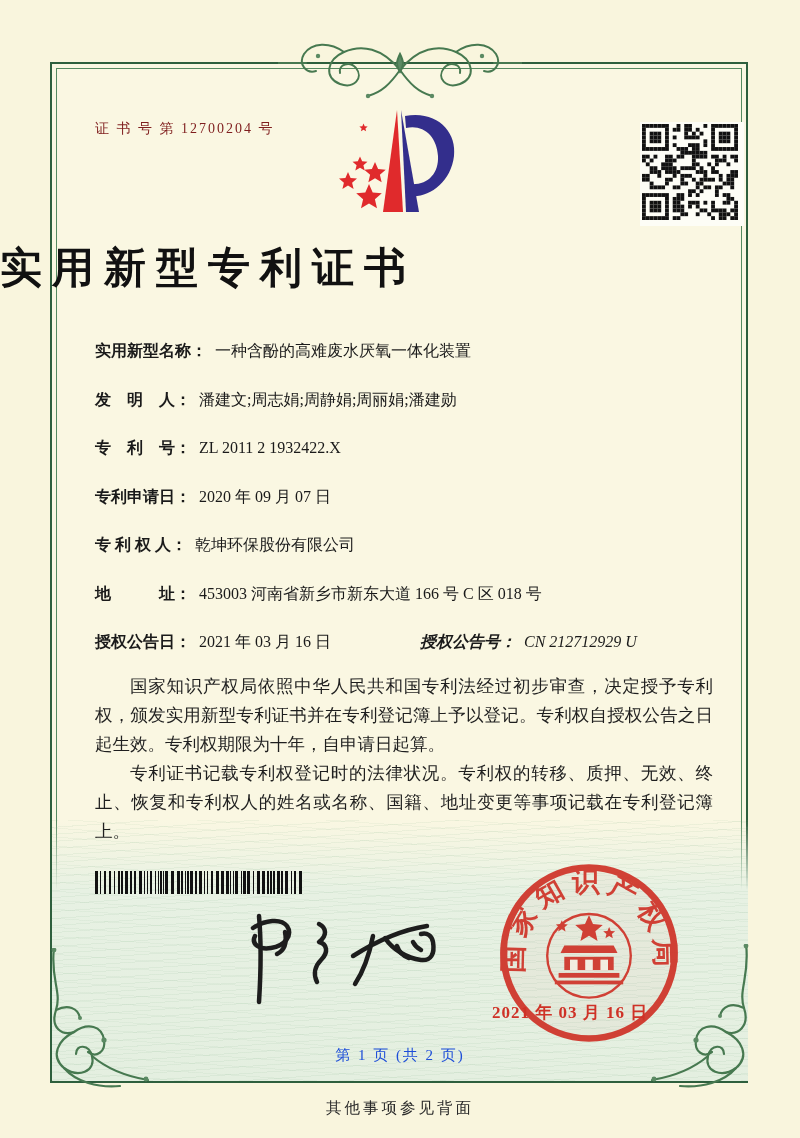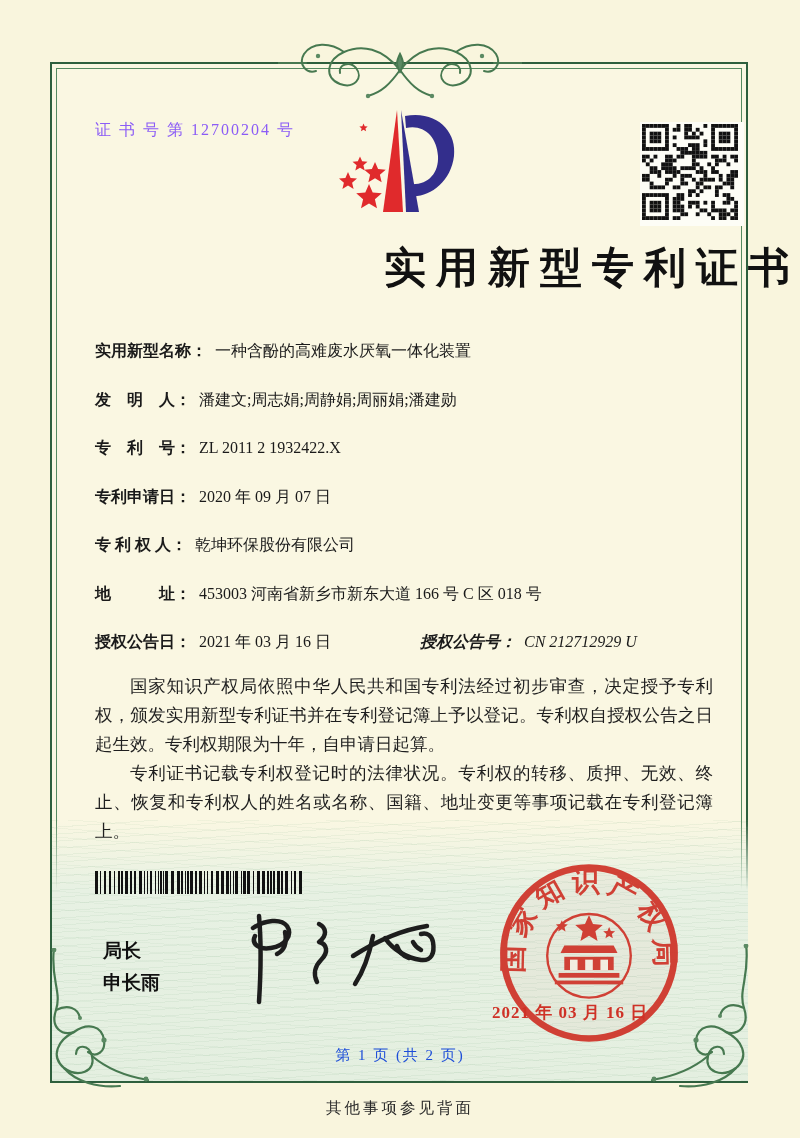--- a/index.html
+++ b/index.html
@@ -27,26 +27,26 @@
     background:linear-gradient(180deg, rgba(231,241,227,0) 0px, #e7f1e3 70px, #e4efe0 100%);
   }
   .band::after{
     content:"";position:absolute;inset:0;
     background:
       repeating-linear-gradient(-4deg, rgba(110,165,120,0.09) 0 1px, transparent 1px 7px),
       repeating-linear-gradient(4deg, rgba(110,165,120,0.07) 0 1px, transparent 1px 9px);
   }
 
   
-  .cert-no{position:absolute;left:95px;top:120px;font-size:16px;letter-spacing:2px;color:#8b5cf6;}
+  .cert-no{position:absolute;left:95px;top:120px;font-size:14px;letter-spacing:2px;color:#7f1d1d;}
   .logo{position:absolute;left:333px;top:98px;}
   .qr{position:absolute;left:640px;top:122px;width:100px;height:100px;background:#fdfdf6;padding:2px;}
 
   .title{
-    position:absolute;left:0;top:240px;width:800px;text-align:right;
+    position:absolute;left:0;top:240px;width:800px;text-align:left;
     font-size:42px;font-weight:bold;letter-spacing:10px;color:#111;
   }
 
   
   .fields{position:absolute;left:95px;top:341px;width:620px;}
   .frow{position:relative;height:48.5px;font-size:16px;white-space:nowrap;}
   .flabel{font-weight:bold;color:#1a1a1a;}
   .fvalue{color:#1a1a1a;margin-left:8px;}
   .fpair2{position:absolute;left:325px;top:0;font-style:italic;}
 
@@ -536,24 +536,20 @@
       <rect x="175" y="0" width="2" height="23" fill="#111"></rect>
       <rect x="178" y="0" width="2" height="23" fill="#111"></rect>
       <rect x="182" y="0" width="3" height="23" fill="#111"></rect>
       <rect x="186" y="0" width="2" height="23" fill="#111"></rect>
       <rect x="190" y="0" width="3" height="23" fill="#111"></rect>
       <rect x="196" y="0" width="1" height="23" fill="#111"></rect>
       <rect x="199" y="0" width="2" height="23" fill="#111"></rect>
       <rect x="204" y="0" width="3" height="23" fill="#111"></rect>
     </svg>
 
-  <div class="director">
-    <div>局长</div>
-    <div>申长雨</div>
-  </div>
 
   <svg class="signature" width="250" height="115" viewBox="0 0 250 115">
     <g stroke="#1d1d1d" fill="none" stroke-width="4.5" stroke-linecap="round" stroke-linejoin="round">
       <path d="M38,30 C50,22 66,20 72,28 C78,37 70,48 56,50 C44,52 36,46 40,38"></path>
       <path d="M44,18 C46,40 46,72 44,104"></path>
       <path d="M70,34 C72,44 70,52 62,56"></path>
       <path d="M104,26 C112,30 112,38 104,44 C112,46 114,54 106,62 C100,68 98,76 102,84"></path>
       <path d="M138,58 C160,44 186,32 212,28"></path>
       <path d="M158,38 C154,58 148,74 140,86"></path>
       <path d="M170,40 C178,52 192,60 206,62 C216,63 220,56 218,44 C217,38 212,34 206,36"></path>

